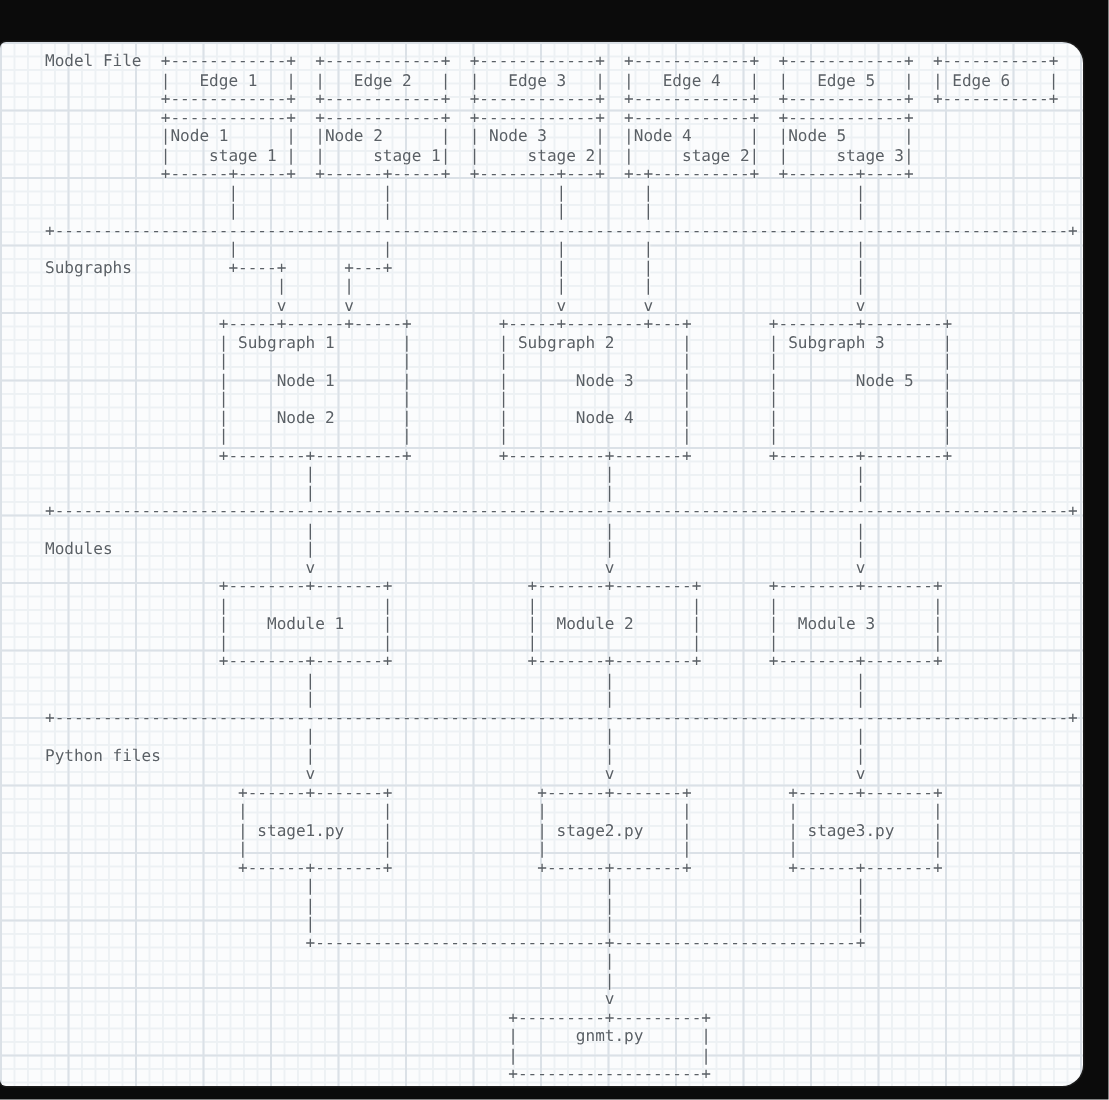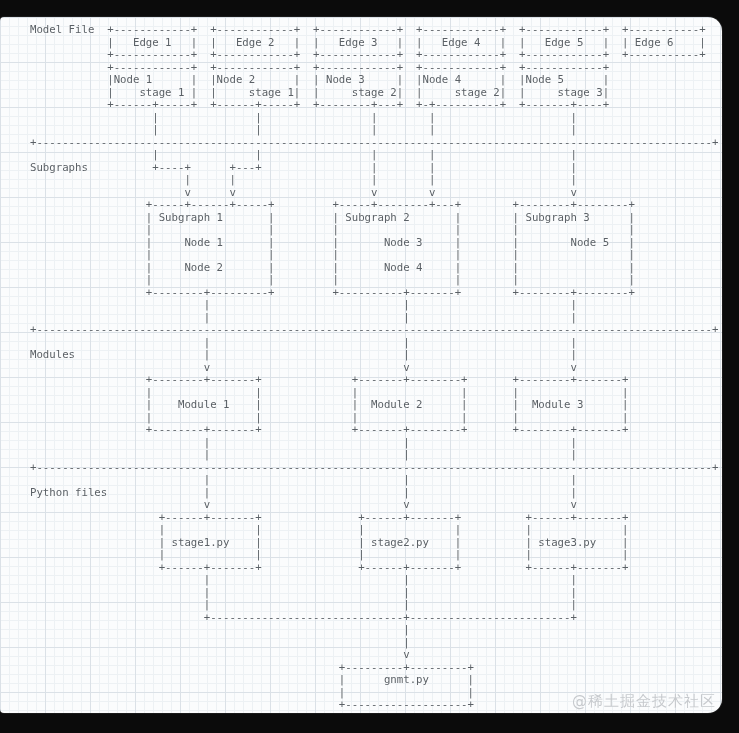--- a/index.html
+++ b/index.html
@@ -5,21 +5,21 @@
   html,body{margin:0;padding:0;}
   body{
     width:739px;height:733px;
     background:#0b0b0b;
     position:relative;
     overflow:hidden;
     font-family:"DejaVu Sans","Liberation Sans",sans-serif;
   }
   .paper{
     position:absolute;
-    left:0;top:17px;
+    left:0;top:28px;
     width:722px;height:696px;
     background-color:#fbfcfd;
     background-image:
       linear-gradient(#dbe1e7 1px, transparent 1px),
       linear-gradient(90deg, #dbe1e7 1px, transparent 1px),
       linear-gradient(#edf1f4 1px, transparent 1px),
       linear-gradient(90deg, #edf1f4 1px, transparent 1px);
     background-size:45px 45px,45px 45px,9px 9px,9px 9px;
     border-radius:4px 14px 14px 4px;
     box-shadow:0 0 0 1px #1a1a1a;
@@ -96,14 +96,13 @@
                            |                              |                         |
                            |                              |                         |
                            +------------------------------+-------------------------+
                                                           |
                                                           |
                                                           v
                                                 +---------+---------+
                                                 |      gnmt.py      |
                                                 |                   |
                                                 +-------------------+</pre>
-  <div class="watermark">@稀土掘金技术社区</div>
 </div>
 
 </body></html>

